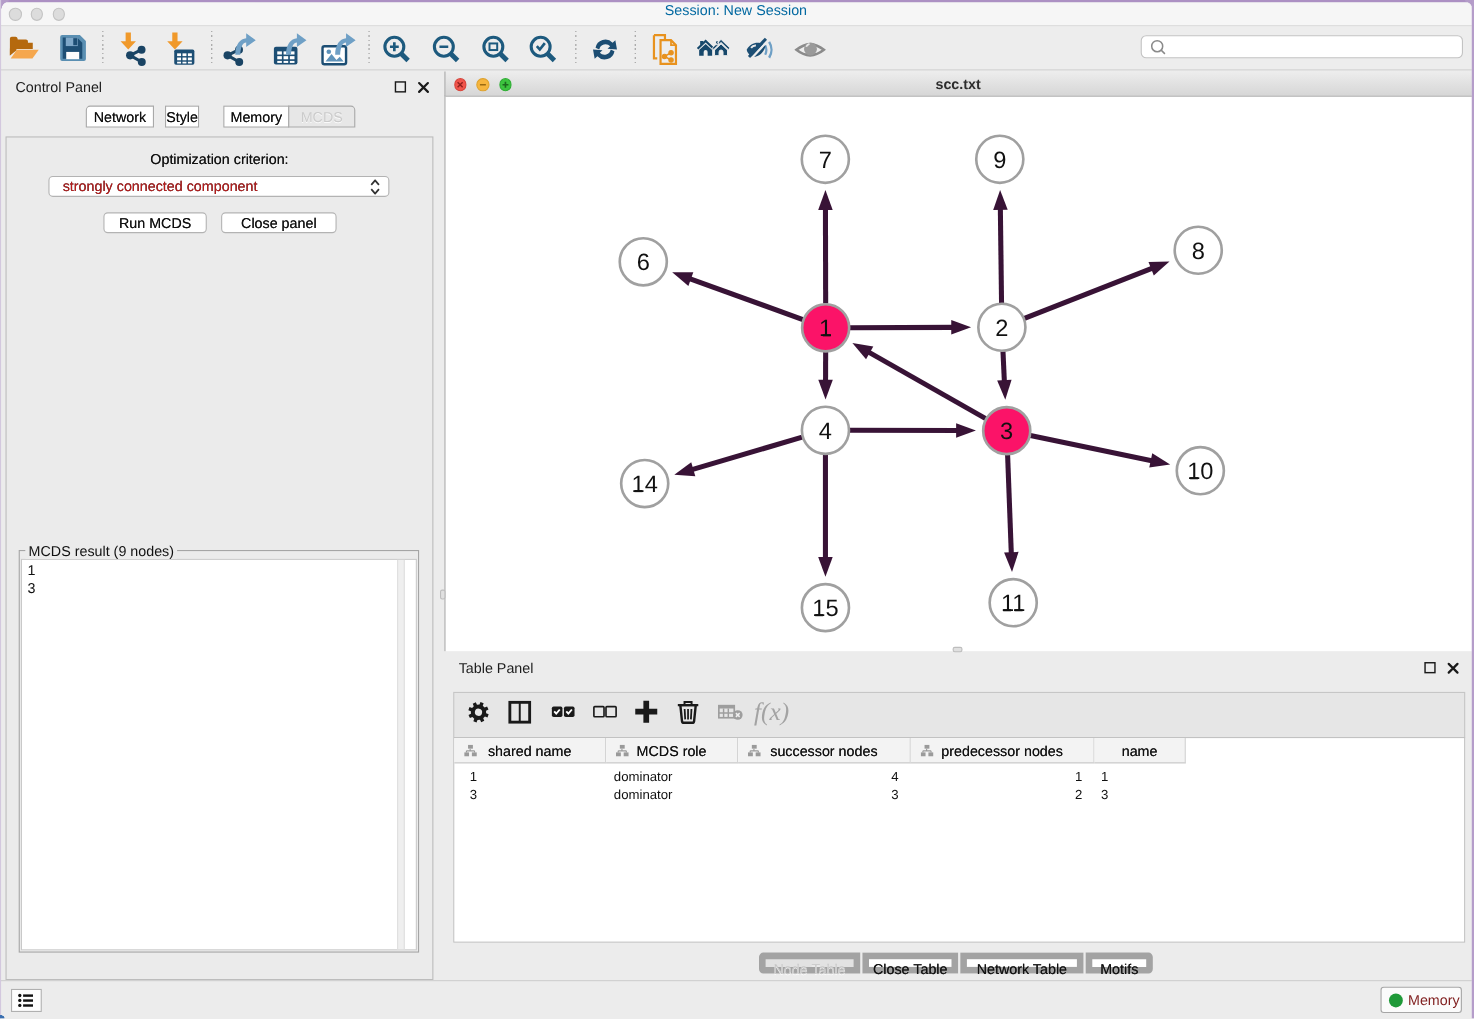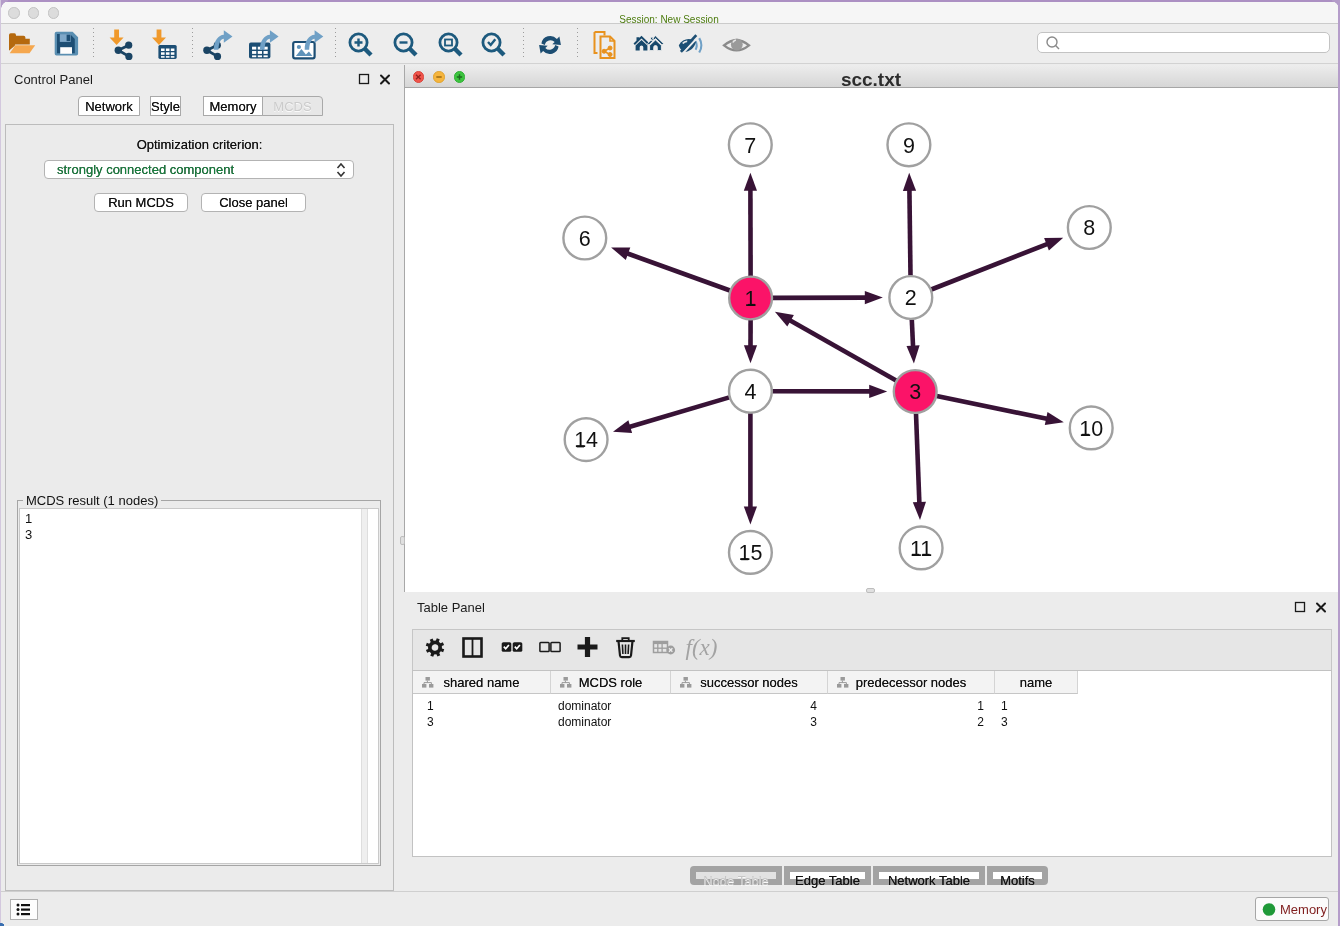--- a/index.html
+++ b/index.html
@@ -9,47 +9,47 @@
 
 #edge-top { left:0; top:0; width:1340px; height:2px; background:#ac90c3; }
 #edge-right { right:0; top:0; width:2px; height:926px; background:#b59dca; }
 #edge-left { left:0; top:0; width:1px; height:926px; background:#d3c8de; }
 .corner { width:8px; height:8px; top:0; }
 #corner-tl { left:0; background:radial-gradient(circle at 9px 9px, rgba(0,0,0,0) 7.5px, #b49cc9 8px); }
 #corner-tr { right:0; background:radial-gradient(circle at -1px 9px, rgba(0,0,0,0) 7.5px, #b49cc9 8px); }
 
 #titlebar { left:0; top:2px; width:1338px; height:22px; background:#f6f6f6; border-bottom:1px solid #cbcbcb; border-radius:6px 6px 0 0; }
 .light { position:absolute; width:11.5px; height:11.5px; border-radius:50%; background:#dcdcdc; border:1px solid #c3c3c3; top:5px; }
-#title-text { width:100%; text-align:center; top:12px; font-size:10px; color:#4d7c0f; }
+#title-text { width:100%; text-align:center; top:0; font-size:13px; color:#0369a1; }
 
 #toolbar { left:0; top:24px; width:1338px; height:40px; background:#ededed; border-bottom:1px solid #d2d2d2; }
 .tbsep { position:absolute; top:4px; width:1px; height:32px;
   background-image:repeating-linear-gradient(#9c9c9c 0 1.5px, rgba(0,0,0,0) 1.5px 4px); }
 #searchbox { left:1037px; top:32px; width:293px; height:21px; background:#fff; border:1px solid #c3c3c3; border-radius:5px; }
 
 #cp-title { left:14px; top:72px; font-size:13px; color:#1c1c1c; }
 #cp-tabs { left:78px; top:96px; height:20px; }
 .cptab { position:absolute; top:0; height:20px; font-size:13px; color:#111; text-shadow:0 0 0.4px #333; text-align:center; line-height:19px; background:#fff; border:1px solid #a9a9a9; }
 #tab-network { left:0; width:62px; border-radius:4px 0 0 0; }
 #tab-style { left:72px; width:31px; }
 #tab-select { left:125px; width:60px; }
 #tab-mcds { left:184px; width:61px; background:#e7e7e7; color:#cbcbcb; text-shadow:0 1px 0 #fafafa; border-radius:0 4px 0 0; }
 #cp-panel { left:5px; top:124px; width:389px; height:767px; border:1px solid #bcbcbc; background:#ebebeb; }
 #opt-label { left:0; top:137px; width:399px; text-align:center; font-size:13px; color:#111; text-shadow:0 0 0.4px #333; }
-#dropdown { left:44px; top:160px; width:310px; height:19px; background:#fff; border:1px solid #b3b3b3; border-radius:4px; font-size:13px; color:#15803d; text-shadow:0 0 0.5px #333; line-height:17px; padding-left:12px; }
+#dropdown { left:44px; top:160px; width:310px; height:19px; background:#fff; border:1px solid #b3b3b3; border-radius:4px; font-size:13px; color:#b91c1c; text-shadow:0 0 0.5px #333; line-height:17px; padding-left:12px; }
 .btn { position:absolute; height:19px; background:#fff; border:1px solid #b3b3b3; border-radius:4px; font-size:13px; color:#111; text-shadow:0 0 0.4px #333; text-align:center; line-height:17px; }
 #btn-run { left:94px; top:193px; width:94px; }
 #btn-close { left:201px; top:193px; width:105px; }
 #fieldset { left:17px; top:500px; width:364px; height:366px; border:1px solid #a5a5a5; }
 #fs-legend { left:23px; top:493px; background:#ebebeb; padding:0 3px; font-size:13px; color:#111; }
 #listbox { left:19px; top:508px; width:360px; height:356px; background:#fff; border:1px solid #c9c9c9; font-size:13px; color:#111; }
 #lb-scroll { left:360.5px; top:509px; width:7px; height:354px; background:#efefef; border-left:1px solid #dedede; border-right:1px solid #dedede; }
 
 #net-header { left:404px; top:65px; width:934px; height:23px; background:linear-gradient(#ededed,#d6d6d6); border-bottom:1px solid #a6a6a6; border-left:1px solid #a8a8a8; }
-#net-title { left:404px; top:69px; width:934px; text-align:center; font-size:19px; font-weight:700; color:#2d2d2d; }
+#net-title { left:404px; top:69px; width:934px; text-align:center; font-size:13px; font-weight:700; color:#2d2d2d; }
 .tl { position:absolute; width:11.5px; height:11.5px; border-radius:50%; top:6px; }
 #net-canvas { left:404px; top:88px; width:934px; height:504px; background:#fff; border-left:1px solid #a8a8a8; }
 #split-handle { left:866px; top:588px; width:9px; height:5px; background:#e0e0e0; border:1px solid #bdbdbd; border-radius:2px; }
 #split-handle2 { left:400px; top:536px; width:5px; height:9px; background:#e0e0e0; border:1px solid #bdbdbd; border-radius:2px; }
 
 #tp-title { left:417px; top:600px; font-size:13px; color:#1c1c1c; }
 #tp-strip { left:412px; top:629px; width:920px; height:42px; background:#e6e6e6; border:1px solid #c6c6c6; }
 #tp-table { left:412px; top:670px; width:920px; height:187px; background:#fff; border:1px solid #c2c2c2; }
 .th { position:absolute; top:0; height:23px; background:#f3f3f3; border-right:1px solid #d4d4d4; border-bottom:1px solid #c6c6c6; font-size:13px; color:#111; text-shadow:0 0 0.5px #333; text-align:center; line-height:23px; }
 .td { position:absolute; font-size:12px; color:#111; }
@@ -246,21 +246,21 @@
     <path d="M1.5 9 L5 13 L8.5 9" fill="none" stroke="#333" stroke-width="1.6"></path>
   </svg>
 </div>
 <div class="btn" id="btn-run">Run MCDS</div>
 <div class="btn" id="btn-close">Close panel</div>
 <div class="abs" id="fieldset"></div>
 <div class="abs" id="listbox">
     <div style="padding:2px 0 0 5px; line-height:16px;">1<br>3</div>
   </div>
 <div class="abs" id="lb-scroll"></div>
-<div class="abs" id="fs-legend">MCDS result (1 nodes)</div>
+<div class="abs" id="fs-legend">MCDS result (9 nodes)</div>
 
 <div class="abs" id="net-header">
   <div class="tl" style="left:7.5px;background:#f1544b;border:1px solid #d8453c;"></div>
   <div class="tl" style="left:28px;background:#f6b53d;border:1px solid #dfa32f;"></div>
   <div class="tl" style="left:48.5px;background:#3dc53f;border:1px solid #2fae35;"></div>
   <svg width="70" height="23" style="position:absolute;left:0;top:0;" xmlns="http://www.w3.org/2000/svg">
     <path d="M11 9.7 l4.6 4.6 M15.6 9.7 l-4.6 4.6" stroke="#90201d" stroke-width="1.3"></path>
     <path d="M31.3 12 h5.4" stroke="#9a6a12" stroke-width="1.5"></path>
     <path d="M51.8 12 h5.4 M54.5 9.3 v5.4" stroke="#1d6b1f" stroke-width="1.5"></path>
   </svg>
@@ -426,21 +426,21 @@
   <div class="td" style="left:415px;top:28px;width:156px;text-align:right;">1</div>
   <div class="td" style="left:588px;top:28px;">1</div>
   <div class="td" style="left:14px;top:44px;">3</div>
   <div class="td" style="left:145px;top:44px;">dominator</div>
   <div class="td" style="left:258px;top:44px;width:146px;text-align:right;">3</div>
   <div class="td" style="left:415px;top:44px;width:156px;text-align:right;">2</div>
   <div class="td" style="left:588px;top:44px;">3</div>
 </div>
 
 <div class="btab" style="left:690px;width:92px;background:#e2e2e2;color:#c6c6c6;text-shadow:0 1px 0 #fafafa;border-radius:4px 0 0 4px;">Node Table</div>
-<div class="btab" style="left:784px;width:87px;">Edge Table</div>
+<div class="btab" style="left:784px;width:87px;">Close Table</div>
 <div class="btab" style="left:873px;width:112px;">Network Table</div>
 <div class="btab" style="left:987px;width:61px;border-radius:0 4px 4px 0;">Motifs</div>
 
 <div class="abs" id="statusbar"></div>
 <div class="abs" id="listbtn">
   <svg width="26" height="19" xmlns="http://www.w3.org/2000/svg">
     <circle cx="7" cy="5" r="1.5" fill="#111"></circle>
       <rect x="10" y="4" width="9" height="2.2" fill="#111"></rect>
     <circle cx="7" cy="9.5" r="1.5" fill="#111"></circle>
       <rect x="10" y="8.5" width="9" height="2.2" fill="#111"></rect>

